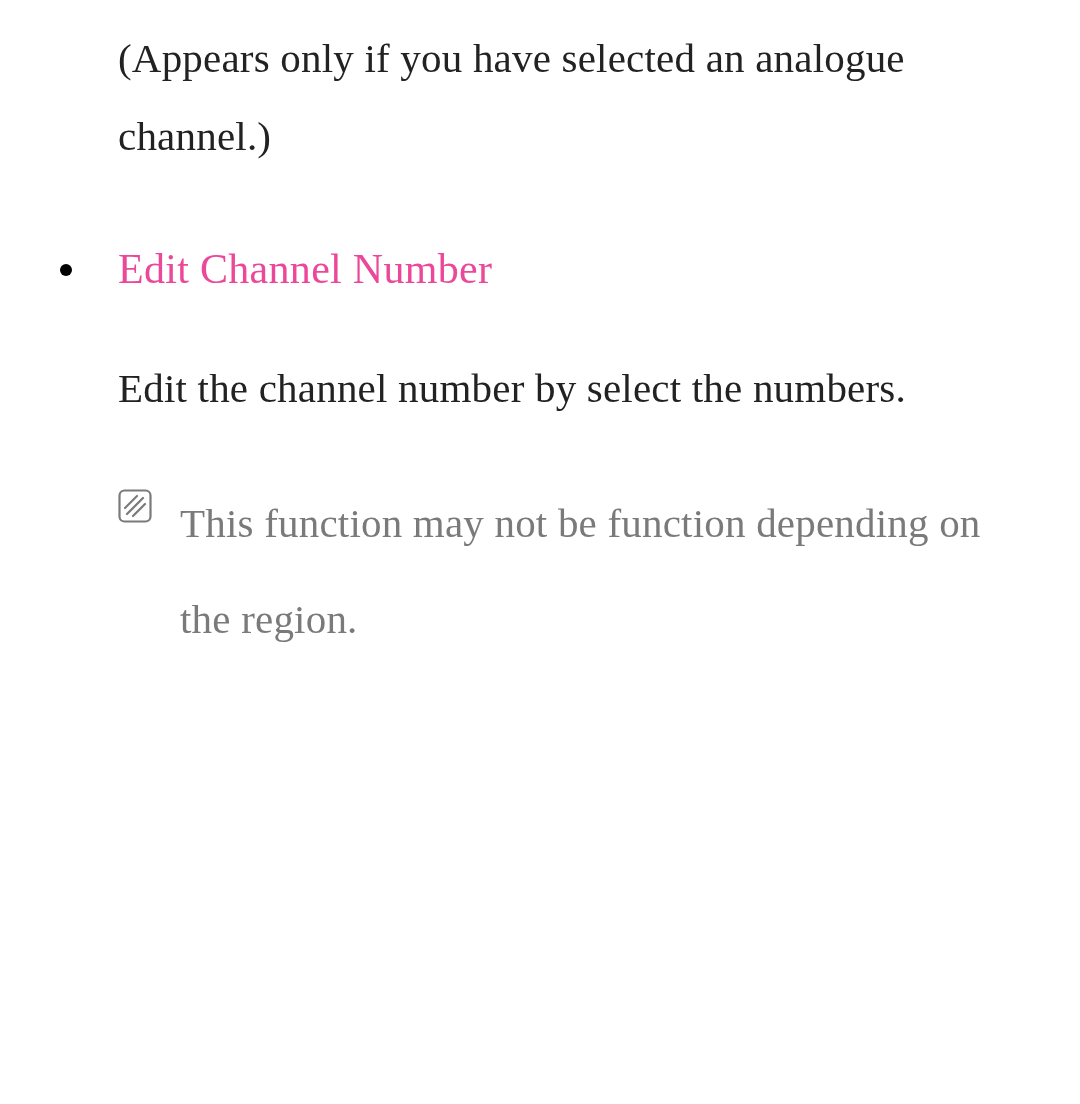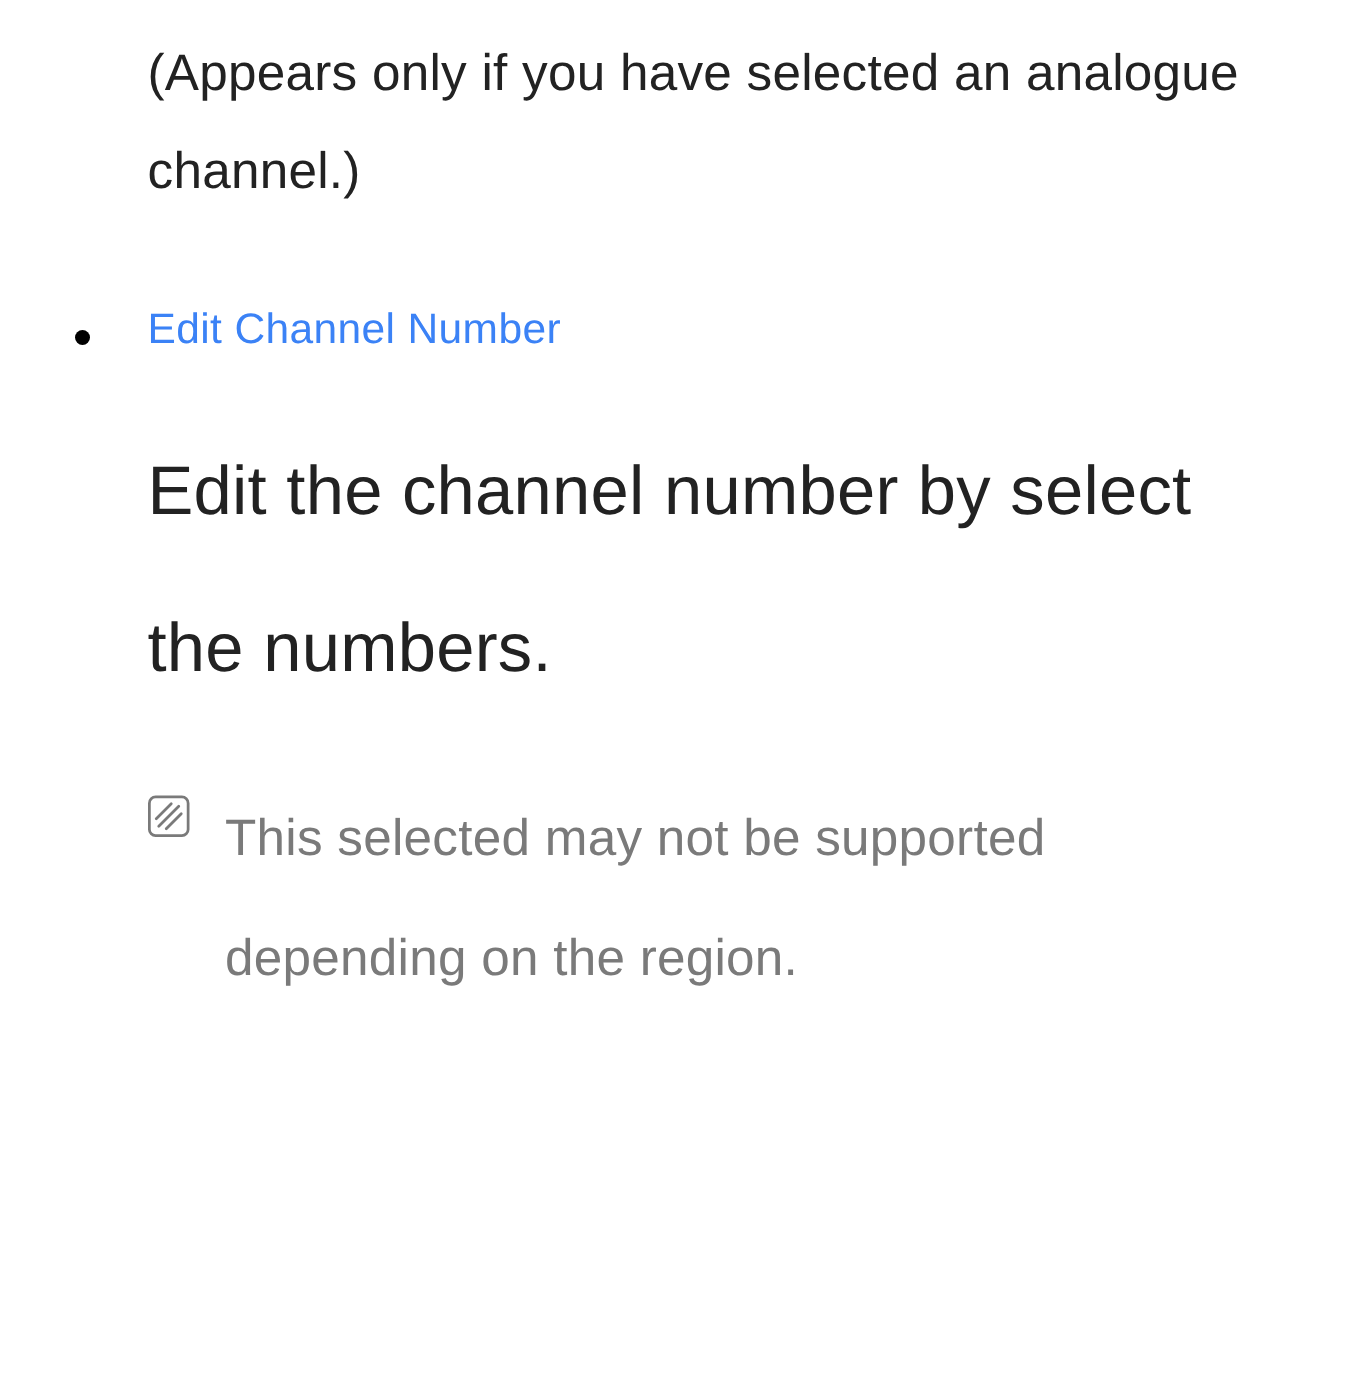--- a/index.html
+++ b/index.html
@@ -11,20 +11,21 @@
       width: 1080px;
       height: 1104px;
       background: #ffffff;
       font-family: Arial, Helvetica, sans-serif;
       color: #222222;
       padding: 20px 48px 20px 48px;
       overflow: hidden;
     }
     .content {
       padding-left: 70px;
+      font-family: Liberation Serif, serif;
     }
     .para {
       font-size: 41px;
       line-height: 1.9;
       color: #222222;
       margin-bottom: 28px;
       letter-spacing: 0.2px;
     }
     .bullet-row {
       display: flex;
@@ -35,27 +36,27 @@
     .bullet-dot {
       width: 12px;
       height: 12px;
       background: #000000;
       border-radius: 50%;
       flex: 0 0 12px;
       margin-top: 26px;
       margin-right: 46px;
     }
     .bullet-title {
-      font-size: 34px;
-      color: #3b82f6;
+      font-size: 42px;
+      color: #ec4899;
       line-height: 1.5;
       letter-spacing: 0.3px;
     }
     .bullet-desc {
-      font-size: 55px;
+      font-size: 41px;
       line-height: 2.3;
       color: #222222;
       margin-top: 40px;
       letter-spacing: 0.2px;
     }
     .note-row {
       display: flex;
       align-items: flex-start;
       margin-top: 40px;
     }
@@ -86,15 +87,15 @@
 
   <div class="note-row">
     <div class="note-icon">
       <svg width="34" height="34" viewBox="0 0 34 34">
         <rect x="1.5" y="1.5" width="31" height="31" rx="5" ry="5" fill="none" stroke="#7a7a7a" stroke-width="2.2"></rect>
         <line x1="9" y1="25" x2="25" y2="9" stroke="#7a7a7a" stroke-width="2.2" stroke-linecap="round"></line>
         <line x1="7" y1="19" x2="19" y2="7" stroke="#7a7a7a" stroke-width="2.2" stroke-linecap="round"></line>
         <line x1="15" y1="27" x2="27" y2="15" stroke="#7a7a7a" stroke-width="2.2" stroke-linecap="round"></line>
       </svg>
     </div>
-    <div class="note-text">This selected may not be supported depending on the region.</div>
+    <div class="note-text">This function may not be function depending on the region.</div>
   </div>
 </div>
 
 </body></html>

